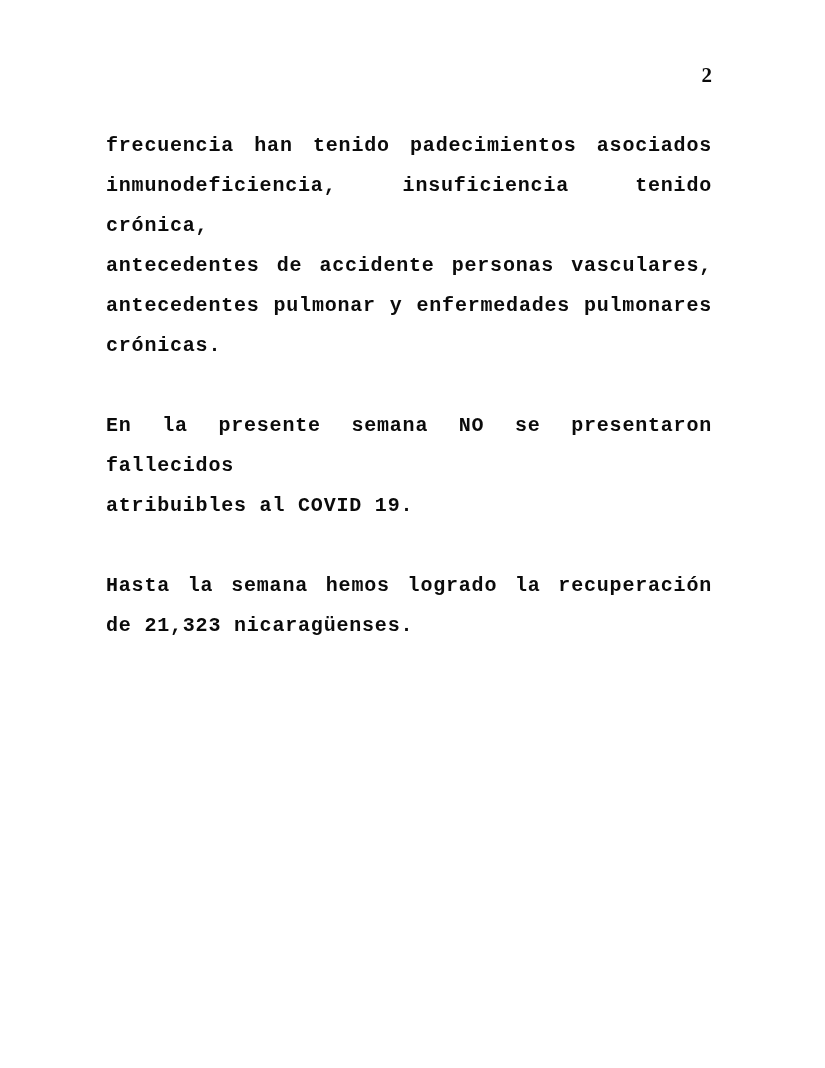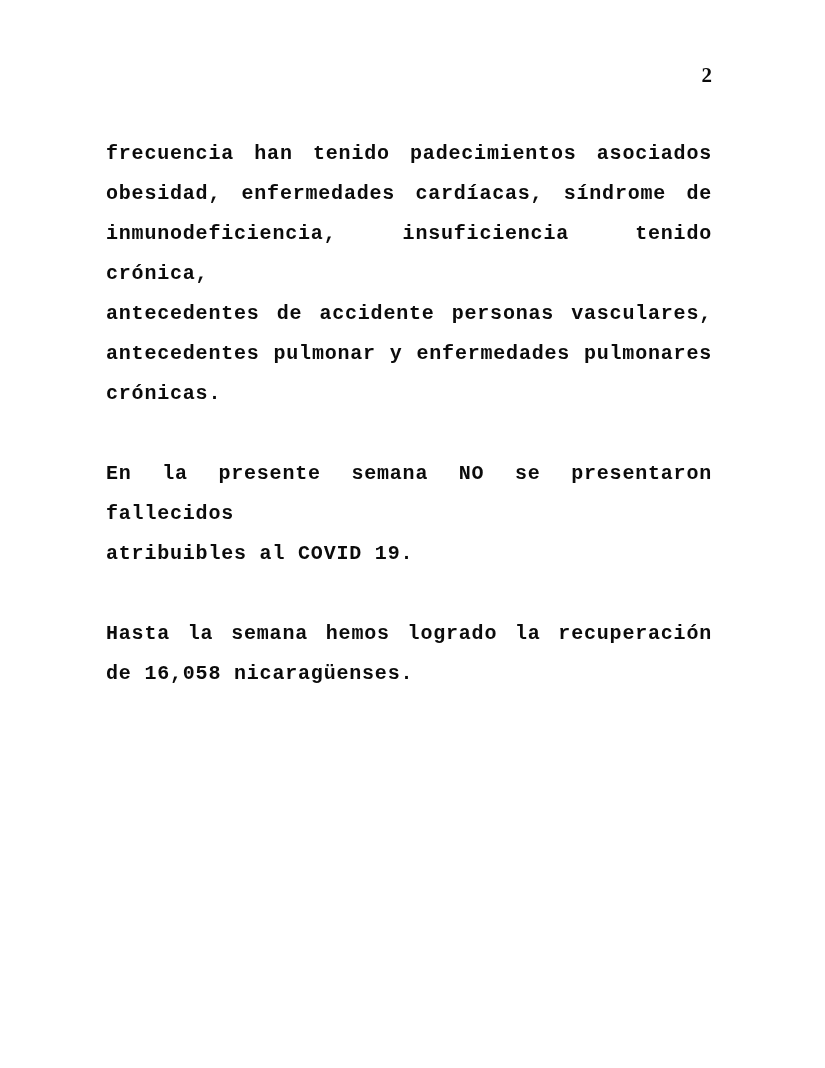--- a/index.html
+++ b/index.html
@@ -29,21 +29,21 @@
     position: absolute;
     top: 126px;
     left: 106px;
     width: 606px;
     font-size: 20px;
     font-weight: 600;
     line-height: 40px;
     letter-spacing: 0.04em;
   }
   .body-text p {
-    margin: 8px 0 40px 0;
+    margin: 0 0 40px 0;
     padding: 0;
   }
   .ln {
     display: block;
     white-space: normal;
   }
   .ln.just {
     text-align: justify;
     text-align-last: justify;
   }
@@ -56,32 +56,31 @@
 <body>
 
 <div class="page">
 
   <div class="page-number">2</div>
 
   <div class="body-text">
 
     <p>
       <span class="ln just">frecuencia han tenido padecimientos asociados</span>
-      <span class="ln just">obesidad, enfermedades cardíacas, síndrome de</span>
       <span class="ln just">inmunodeficiencia, insuficiencia tenido crónica,</span>
       <span class="ln just">antecedentes de accidente personas vasculares,</span>
       <span class="ln just">antecedentes pulmonar y enfermedades pulmonares</span>
       <span class="ln left">crónicas.</span>
     </p>
 
     <p>
       <span class="ln just">En la presente semana NO se presentaron fallecidos</span>
       <span class="ln left">atribuibles al COVID 19.</span>
     </p>
 
     <p>
       <span class="ln just">Hasta la semana hemos logrado la recuperación</span>
-      <span class="ln left">de 16,058 nicaragüenses.</span>
+      <span class="ln left">de 21,323 nicaragüenses.</span>
     </p>
 
 
   </div>
 </div>
 
 </body></html>

